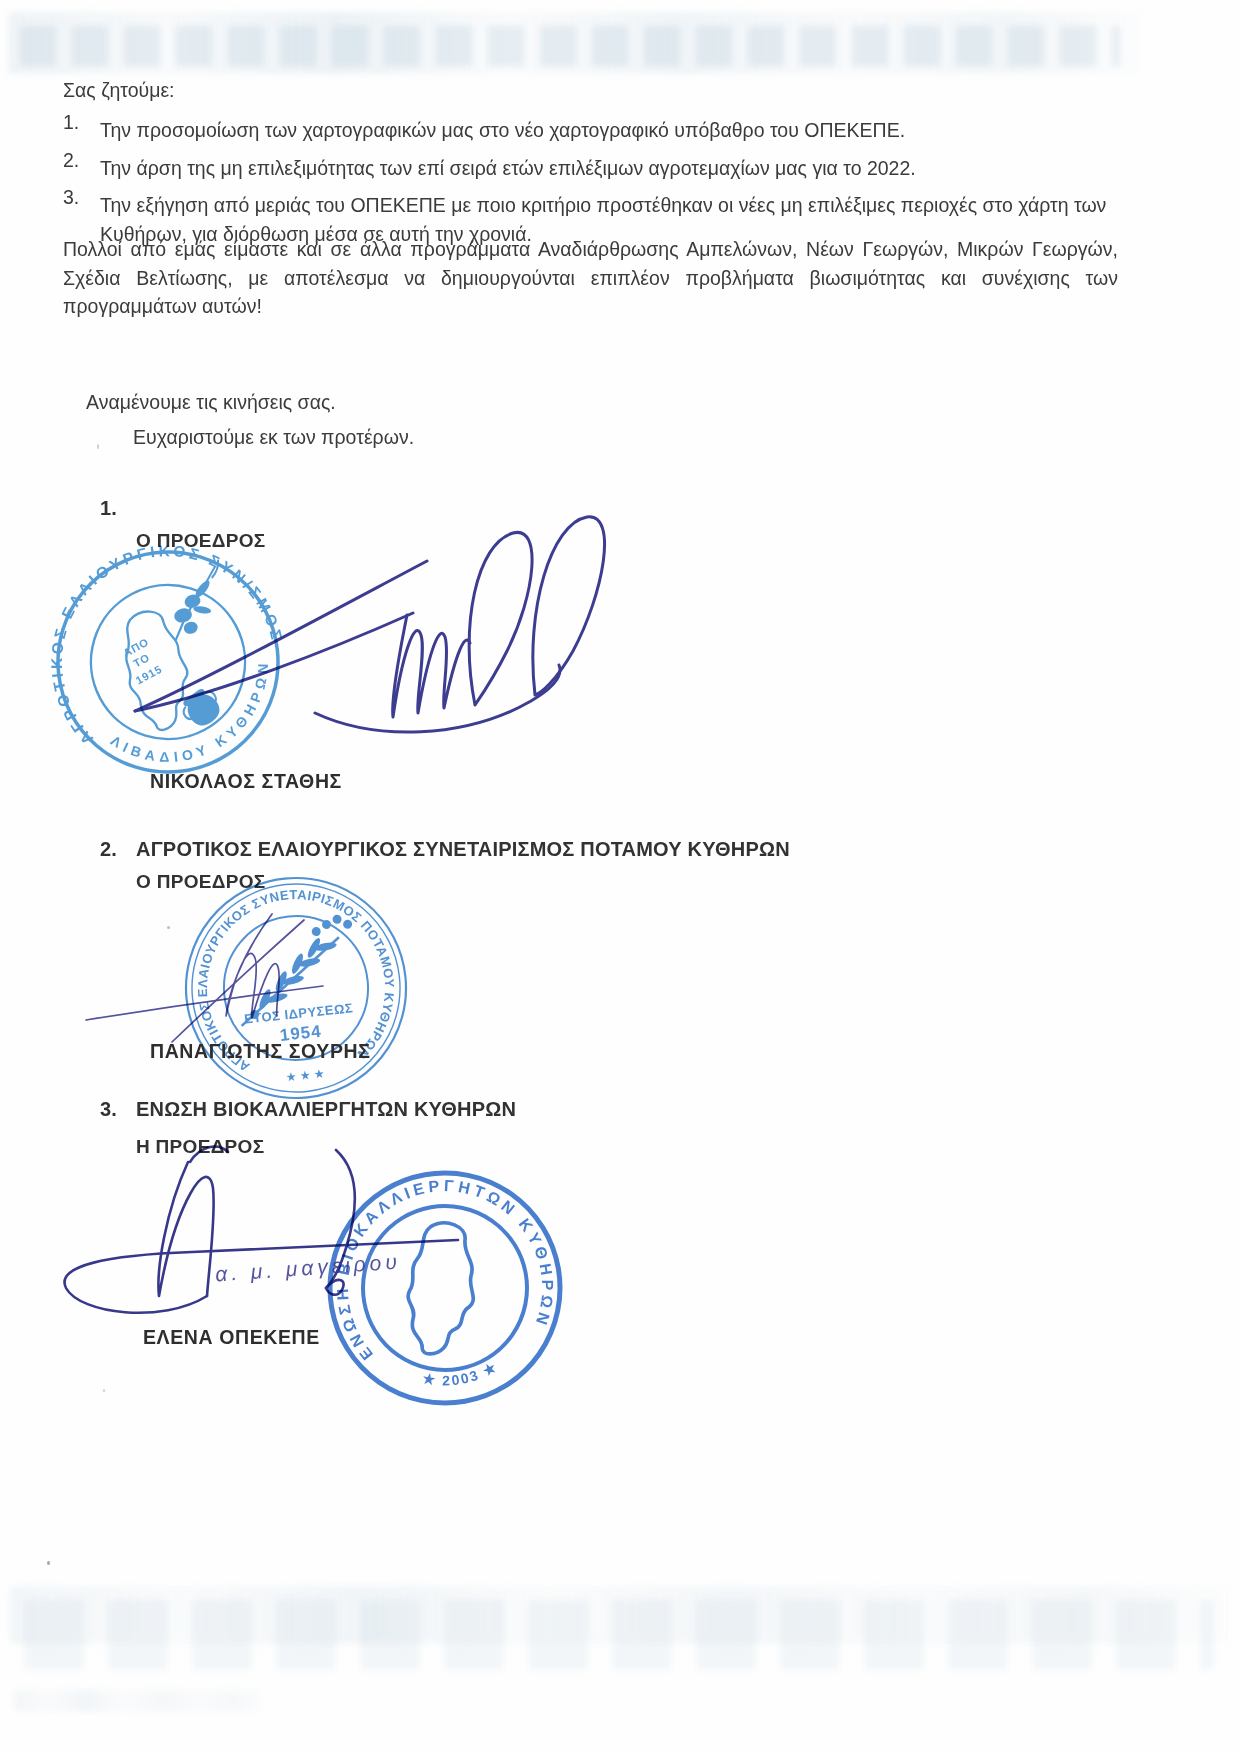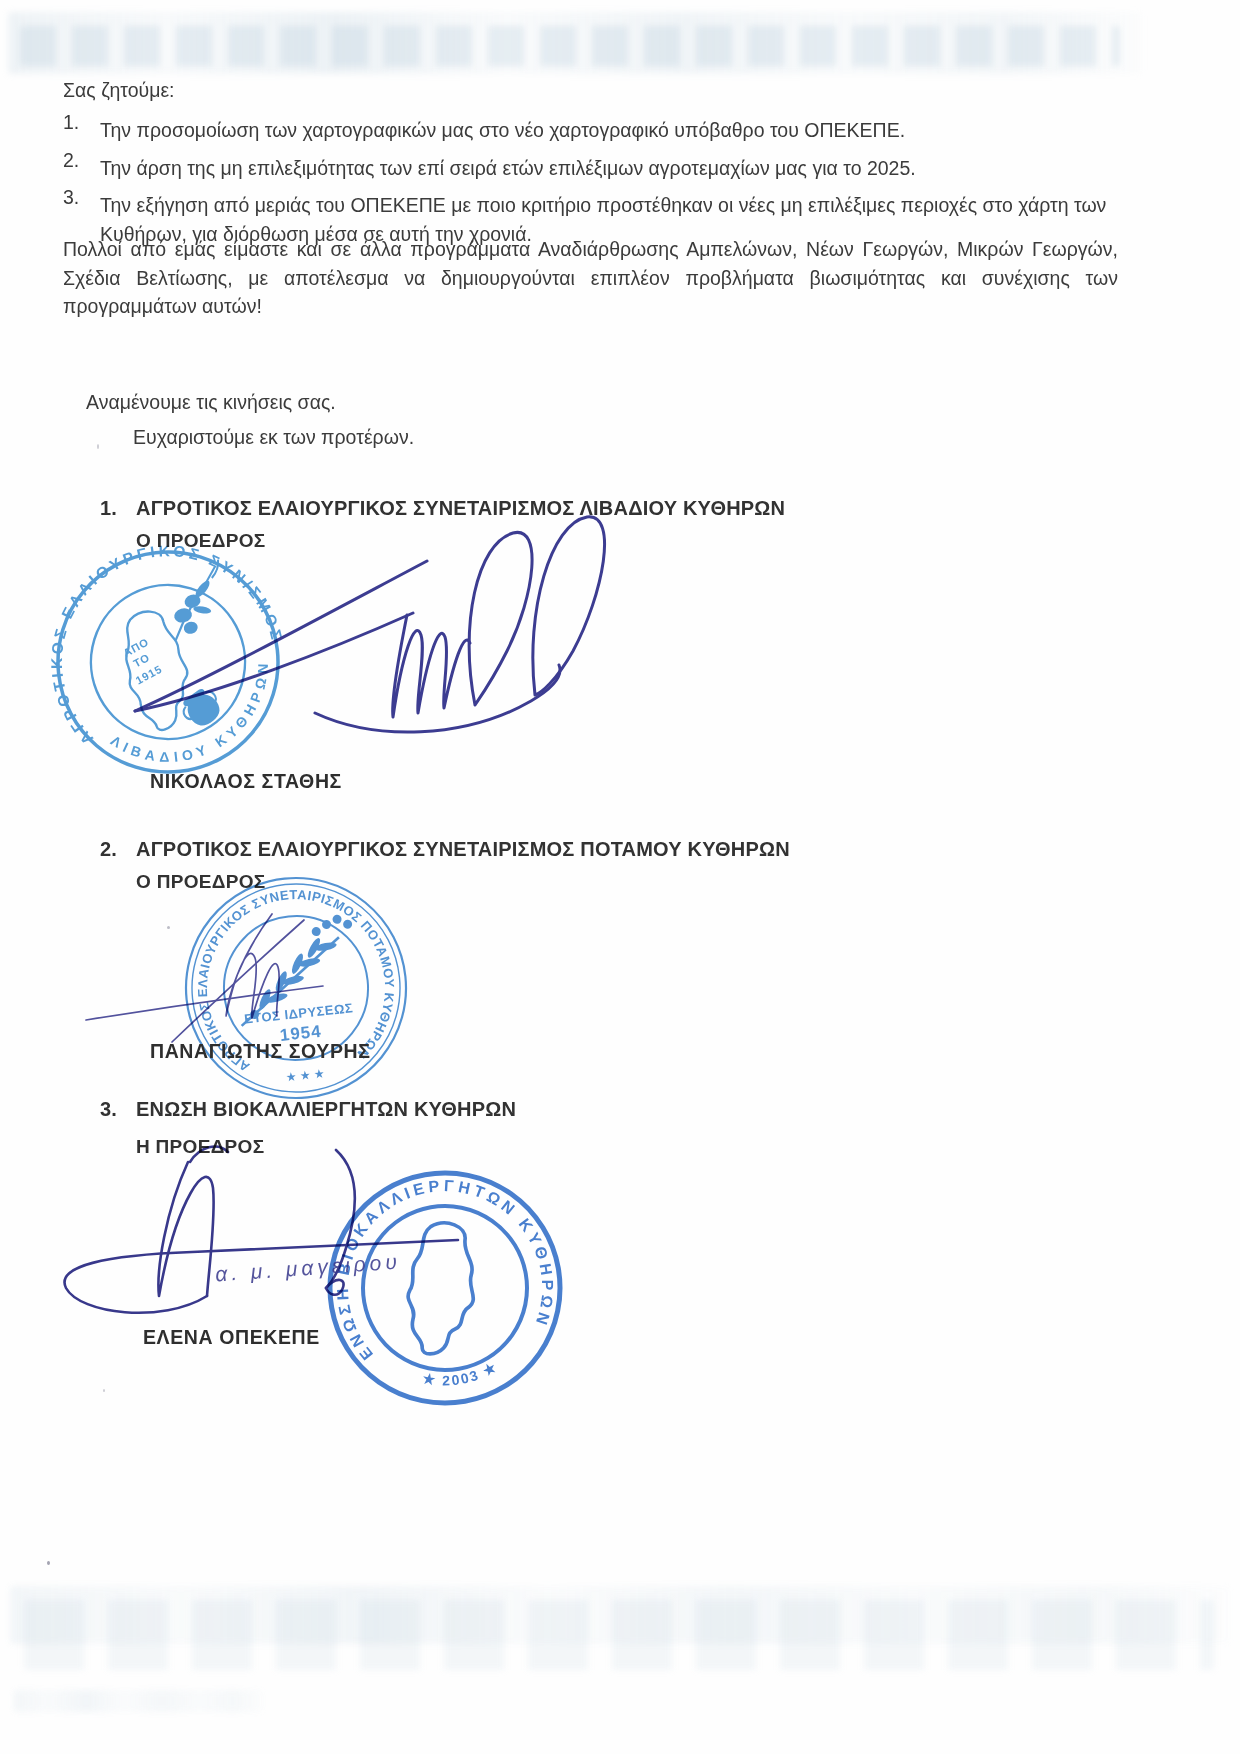--- a/index.html
+++ b/index.html
@@ -62,35 +62,34 @@
 
   <div class="abs bodytext" style="left:63px;top:76px;text-align:right;">Σας ζητούμε:</div>
 
   <div class="abs bodytext reqlist" style="top:108px;">
     <div class="reqrow">
       <span class="reqnum">1.</span>
       <span class="reqtext">Την προσομοίωση των χαρτογραφικών μας στο νέο χαρτογραφικό υπόβαθρο του ΟΠΕΚΕΠΕ.</span>
     </div>
     <div class="reqrow">
       <span class="reqnum">2.</span>
-      <span class="reqtext">Την άρση της μη επιλεξιμότητας των επί σειρά ετών επιλέξιμων αγροτεμαχίων μας για το 2025.</span>
+      <span class="reqtext">Την άρση της μη επιλεξιμότητας των επί σειρά ετών επιλέξιμων αγροτεμαχίων μας για το 2022.</span>
     </div>
     <div class="reqrow">
       <span class="reqnum">3.</span>
       <span class="reqtext">Την εξήγηση από μεριάς του ΟΠΕΚΕΠΕ με ποιο κριτήριο προστέθηκαν οι νέες μη επιλέξιμες περιοχές στο χάρτη των Κυθήρων, για διόρθωση μέσα σε αυτή την  χρονιά.</span>
     </div>
   </div>
 
   <div class="abs bodytext just" style="left:63px;top:226px;width:1055px;margin-top:9px;">Πολλοί από εμάς είμαστε και σε άλλα προγράμματα Αναδιάρθρωσης Αμπελώνων, Νέων Γεωργών, Μικρών Γεωργών, Σχέδια Βελτίωσης, με αποτέλεσμα να δημιουργούνται επιπλέον προβλήματα βιωσιμότητας και συνέχισης των προγραμμάτων αυτών!</div>
   <div class="abs bodytext" style="left:63px;top:388px;margin-left:23px;">Αναμένουμε τις κινήσεις σας.</div>
   <div class="abs bodytext" style="left:133px;top:423px;">Ευχαριστούμε εκ των προτέρων.</div>
 
   <div class="abs orgrow" style="left:100px;top:497px;width:900px;">
     <span class="orgnum">1.</span>
-    <span>ΑΓΡΟΤΙΚΟΣ ΕΛΑΙΟΥΡΓΙΚΟΣ ΣΥΝΕΤΑΙΡΙΣΜΟΣ ΛΙΒΑΔΙΟΥ ΚΥΘΗΡΩΝ</span>
   </div>
   <div class="abs role" style="left:136px;top:530px;">Ο ΠΡΟΕΔΡΟΣ</div>
 
   <svg class="abs stamp stamp1" style="left:38px;top:532px;" width="260" height="260" viewBox="0 0 260 260">
     <defs>
       <path id="s1top" d="M 65 214 A 106 106 0 1 1 195 214"></path>
       <path id="s1bot" d="M 35 161 A 100 100 0 0 0 225 161"></path>
     </defs>
     <g transform="rotate(-28 130 130)">
       <circle cx="130" cy="130" r="110" class="s1-stroke" stroke-width="3.5" fill="none"></circle>

